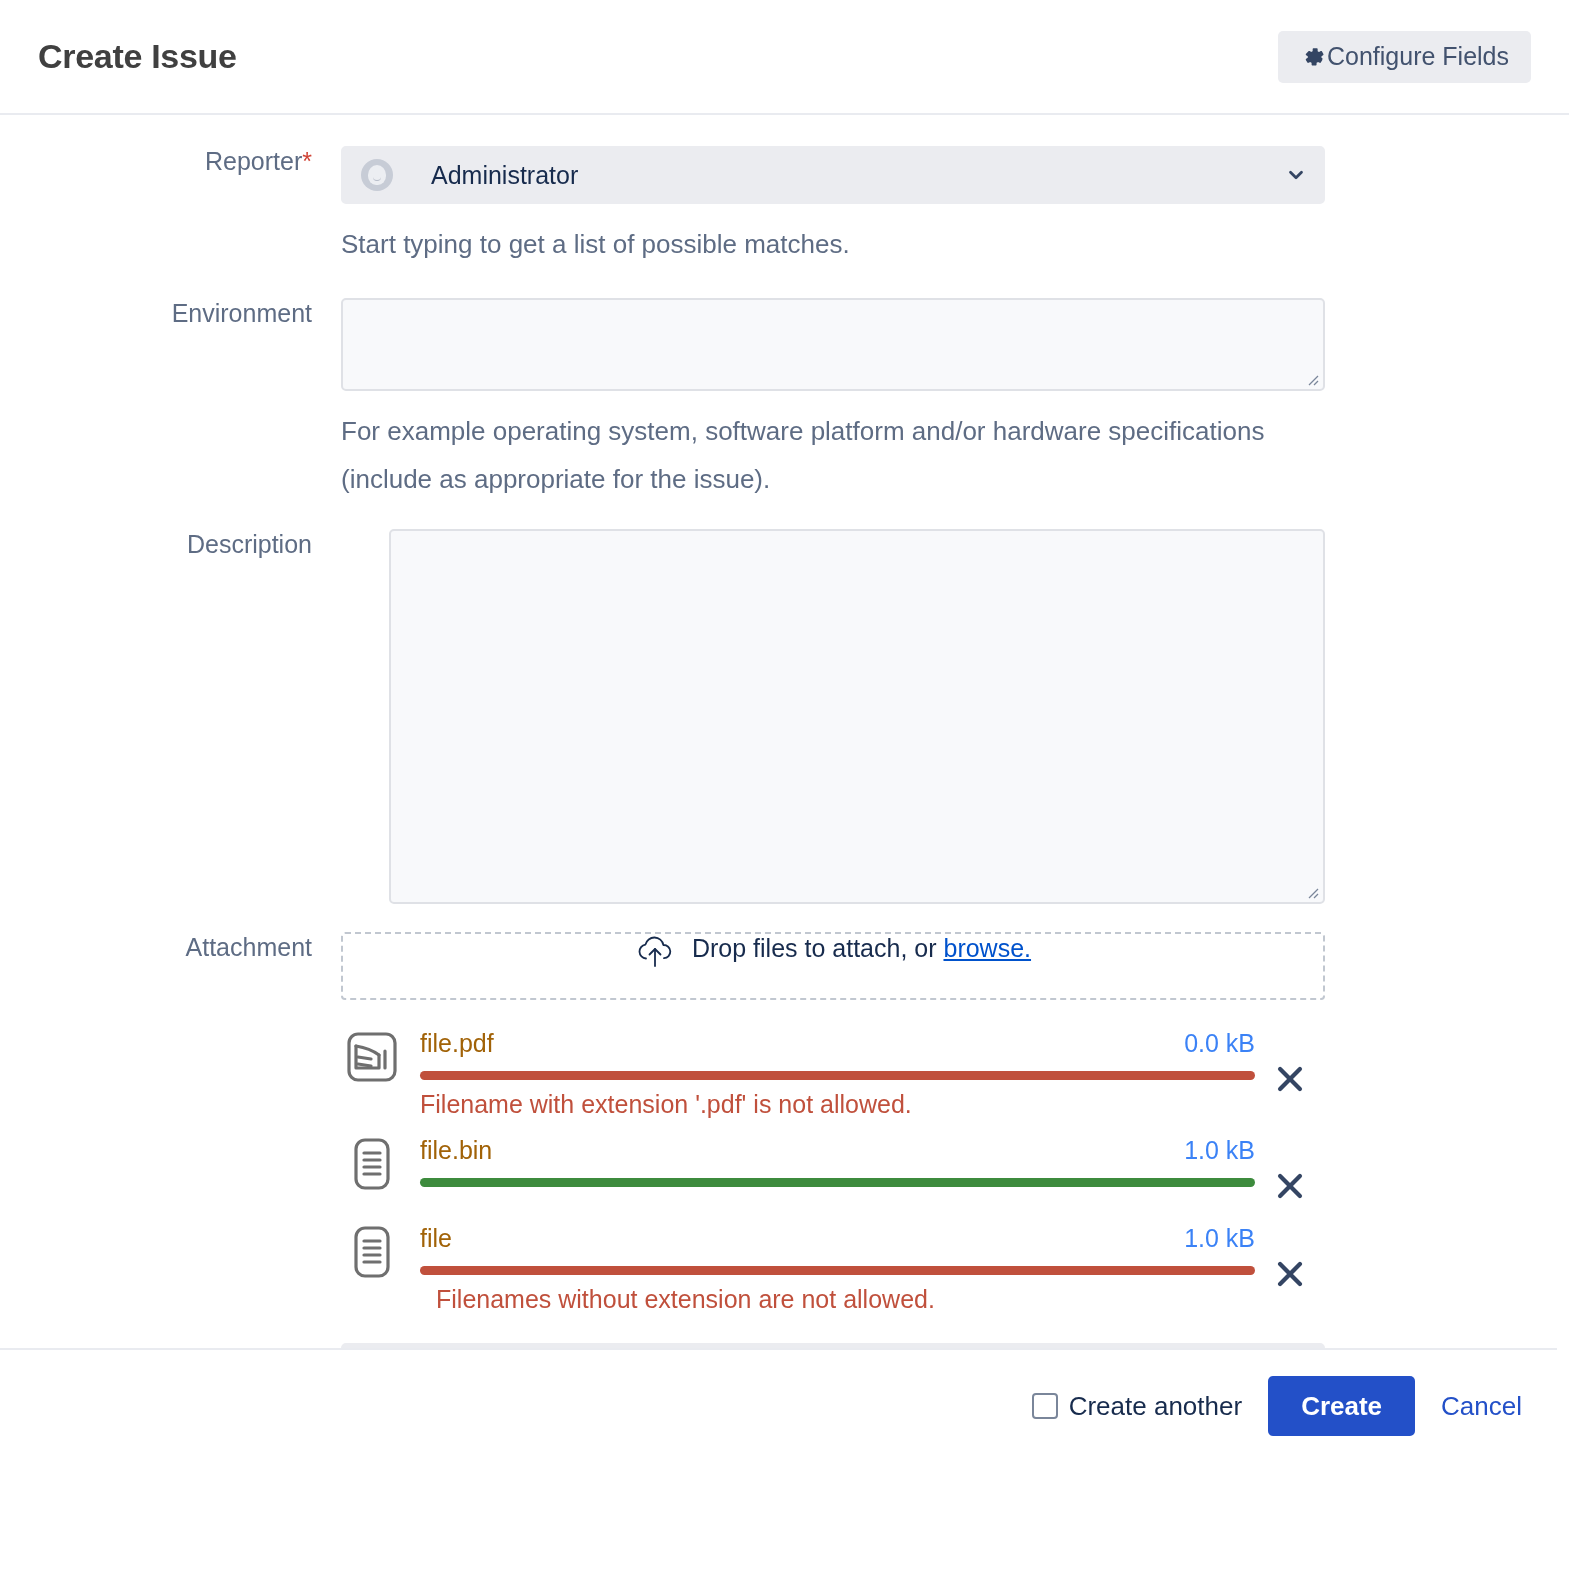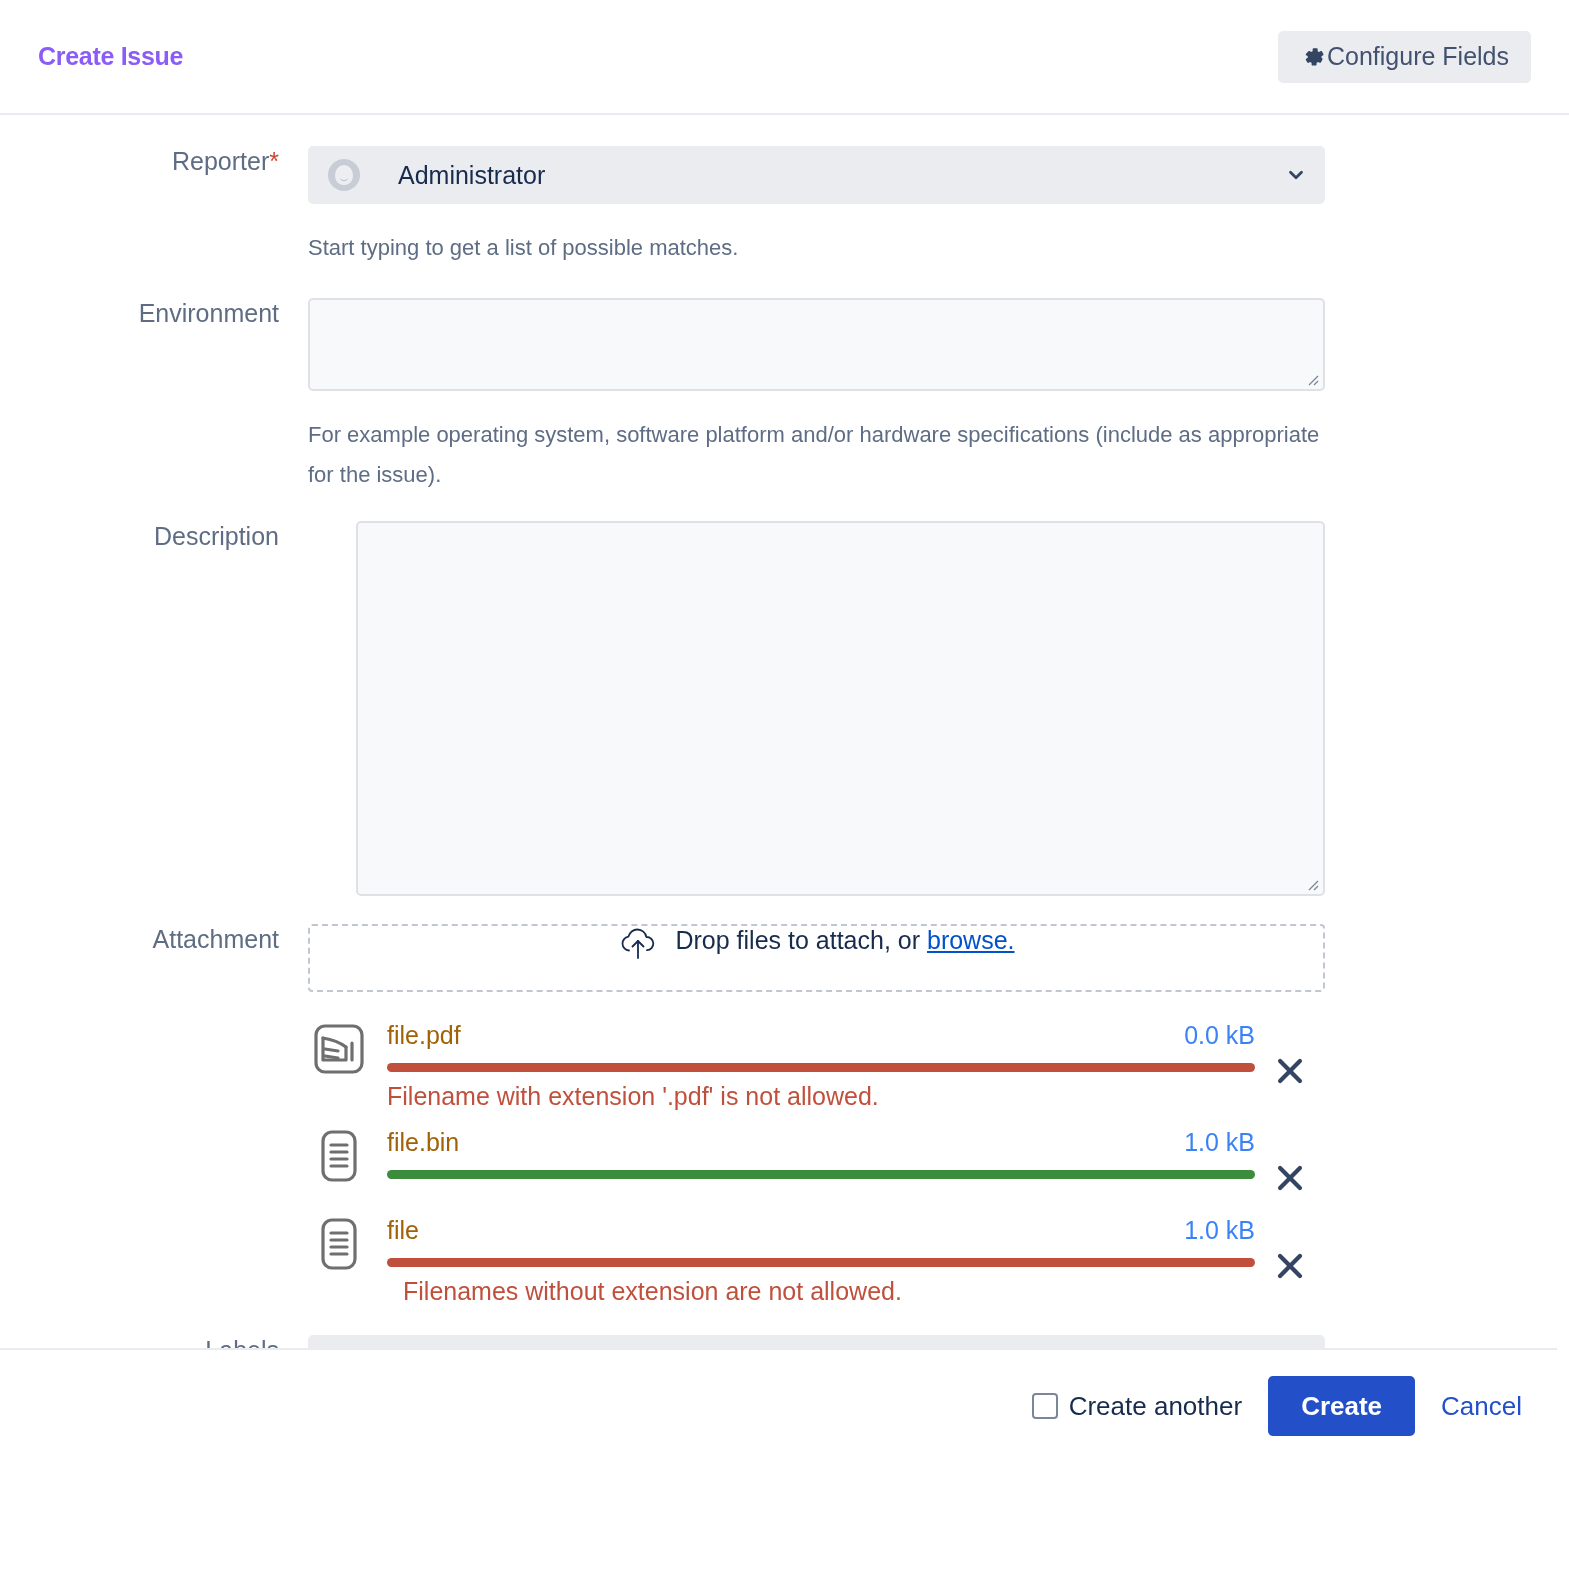--- a/index.html
+++ b/index.html
@@ -21,23 +21,23 @@
   .dialog-header {
     height: 115px;
     border-bottom: 2px solid #e9ebf0;
     display: flex;
     align-items: center;
     justify-content: space-between;
     padding: 0 38px 0 38px;
     background: #fff;
   }
   .dialog-title {
-    font-size: 25px;
+    font-size: 34px;
     font-weight: bold;
-    color: #8b5cf6;
+    color: #404040;
     letter-spacing: -0.3px;
     margin: 0;
   }
   .configure-fields-btn {
     display: flex;
     align-items: center;
     gap: 1px;
     background: #ebecf0;
     border: none;
     border-radius: 5px;
@@ -63,20 +63,21 @@
     align-items: flex-start;
   }
   .form-label {
     width: 308px;
     min-width: 308px;
     text-align: right;
     padding-right: 29px;
     font-size: 25px;
     color: #5e6c84;
     line-height: 1.2;
+    margin-left: 33px;
   }
   .req-star { color: #d04437; font-size: 25px; }
   .form-field { flex: 1; padding-right: 244px; }
 
   
   .row-reporter { padding-top: 31px; }
   .select-box {
     background: #ebecf0;
     border: 2px solid #ebecf0;
     border-radius: 5px;
@@ -123,23 +124,23 @@
   }
   .chevron {
     width: 22px;
     height: 22px;
     flex: 0 0 22px;
     display: flex;
     align-items: center;
     justify-content: center;
   }
   .help-text {
-    font-size: 22px;
+    font-size: 26px;
     color: #5e6c84;
-    margin-top: 24px;
+    margin-top: 17px;
     line-height: 1.82;
   }
 
   
   .row-environment { padding-top: 30px; }
   .ta {
     width: 100%;
     background: #f8f9fb;
     border: 2px solid #dfe1e6;
     border-radius: 5px;

